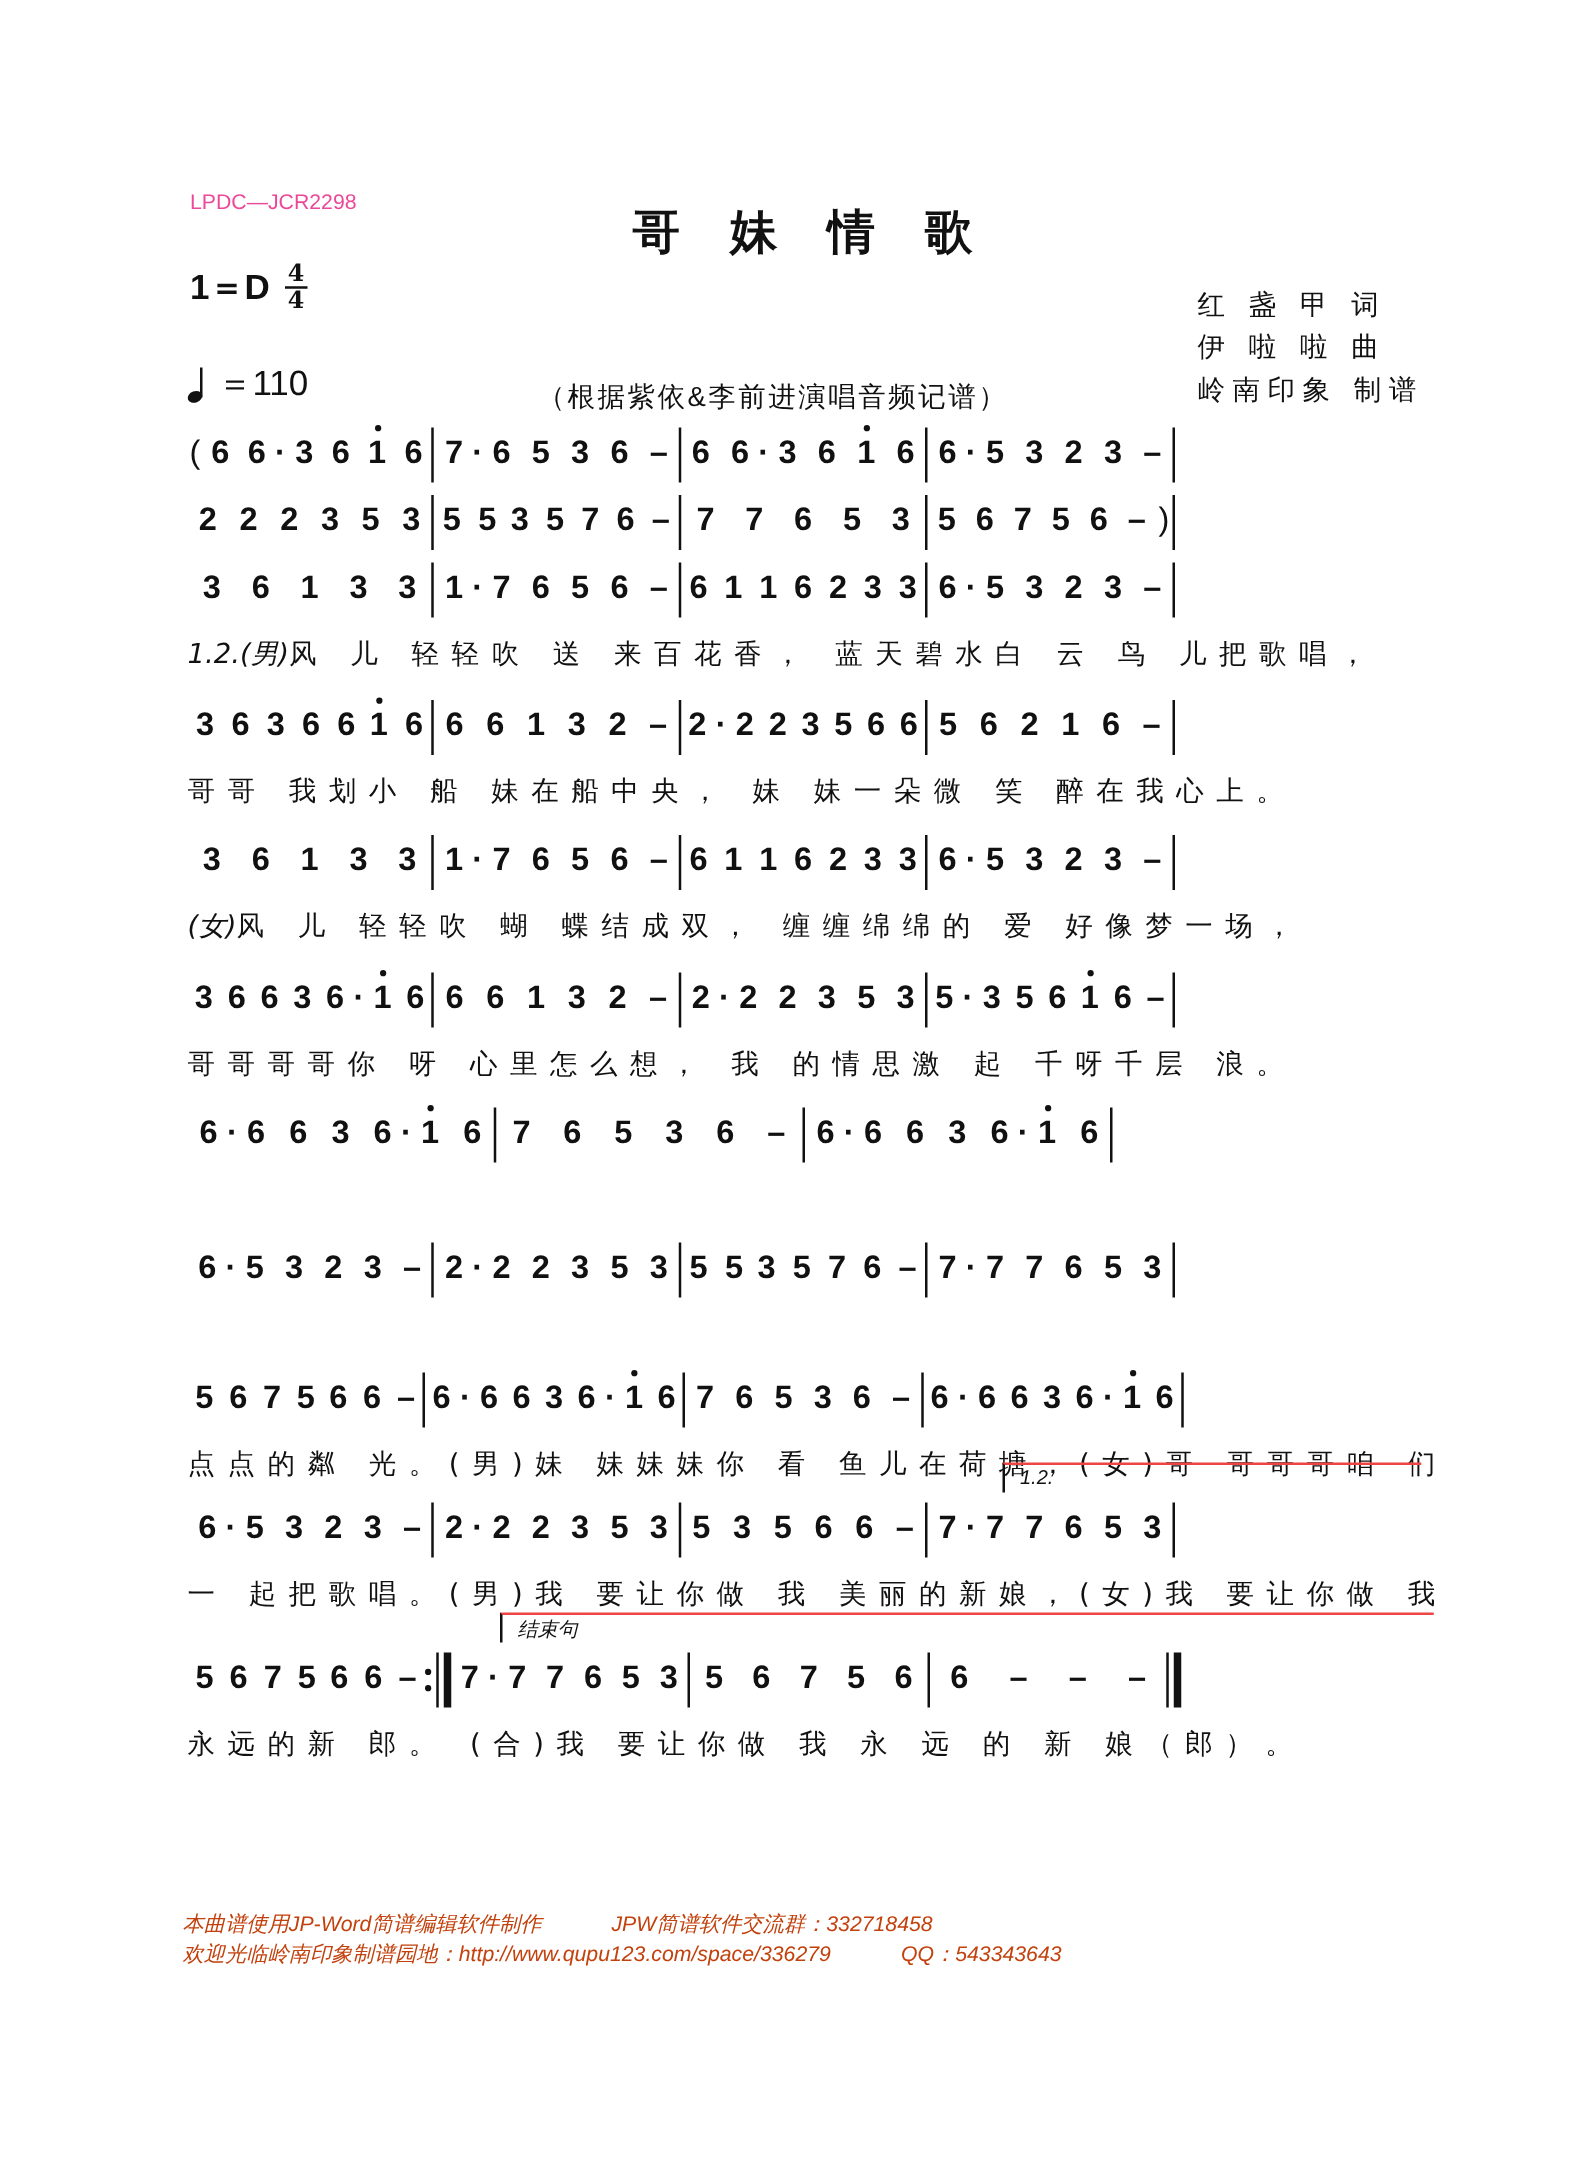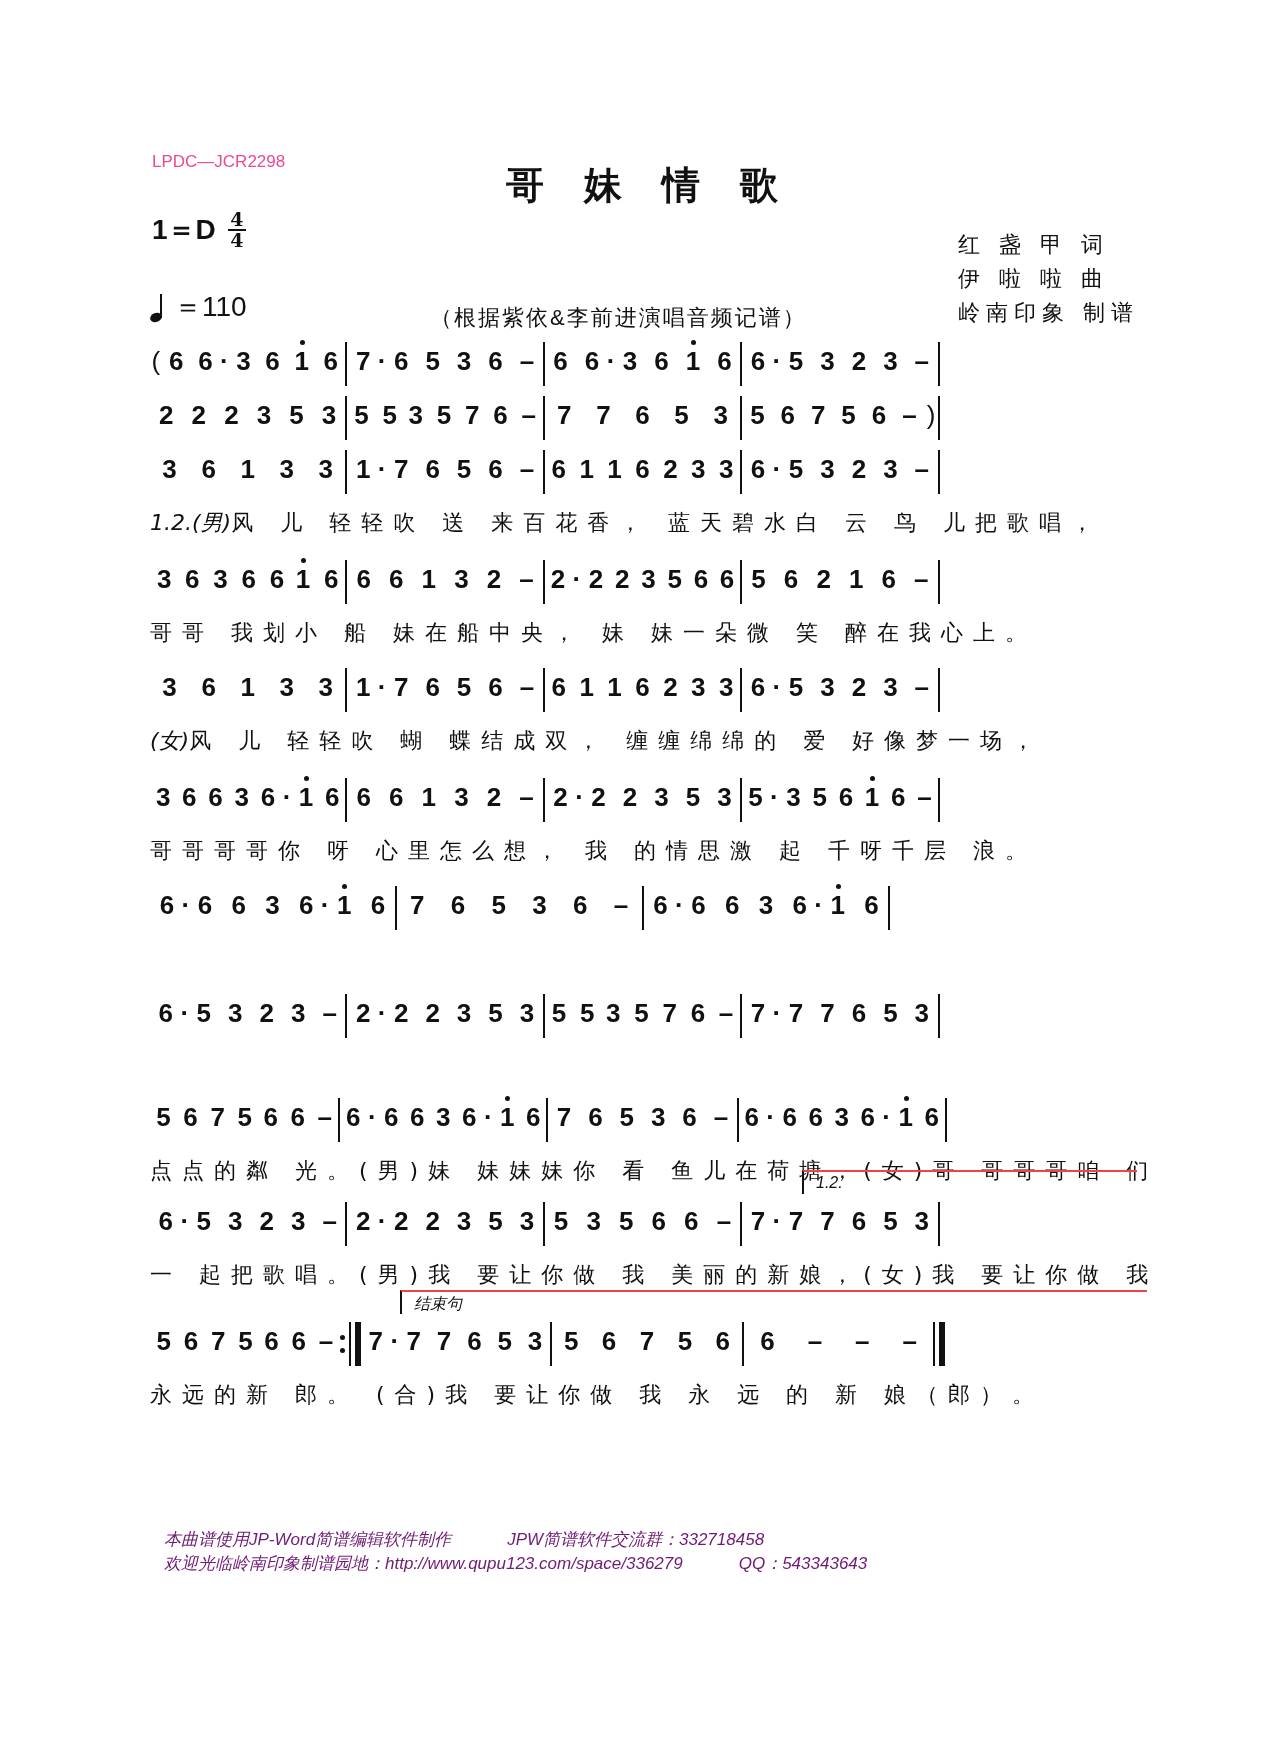--- a/index.html
+++ b/index.html
@@ -36,21 +36,21 @@
   .bar-rep .thick { width: 6px; height: 44px; background: #111; }
   .group { position: relative; display: inline-flex; align-items: flex-start; padding-top: 6px; }
   .n { position: relative; display: inline-block; width: 26px; text-align: center; font-size: 26px; font-weight: bold; line-height: 34px; }
   .n .hi { position: absolute; left: 50%; top: -4px; width: 5px; height: 5px; margin-left: -2px; background: #111; border-radius: 50%; }
   .dot { display: inline-block; width: 12px; text-align: center; font-size: 26px; font-weight: bold; line-height: 34px; }
   .paren { font-size: 26px; line-height: 34px; padding-top: 6px; }
   .lyric-row { position: relative; height: 50px; font-family: "DejaVu Sans", sans-serif; font-size: 22px; letter-spacing: 10px; white-space: nowrap; padding-top: 4px; }
   .lyric-row .tag { font-style: italic; font-size: 22px; letter-spacing: 0; }
   .volta { position: absolute; border-top: 2px solid #ef4444; border-left: 2px solid #111; height: 22px; }
   .volta span { font-style: italic; font-size: 16px; position: absolute; left: 12px; top: 2px; }
-  .footer { left: 164px; top: 1528px; font-size: 17px; font-style: italic; color: #701a75; line-height: 24px; }
+  .footer { left: 146px; top: 1528px; font-size: 17px; font-style: italic; color: #c2410c; line-height: 24px; }
   .footer span { margin-right: 56px; }
 </style>
 </head>
 <body>
 
 <div class="abs catalog">LPDC—JCR2298</div>
 <div class="abs title">哥妹情歌</div>
 
 <div class="abs key">
   <span>1＝D</span>

